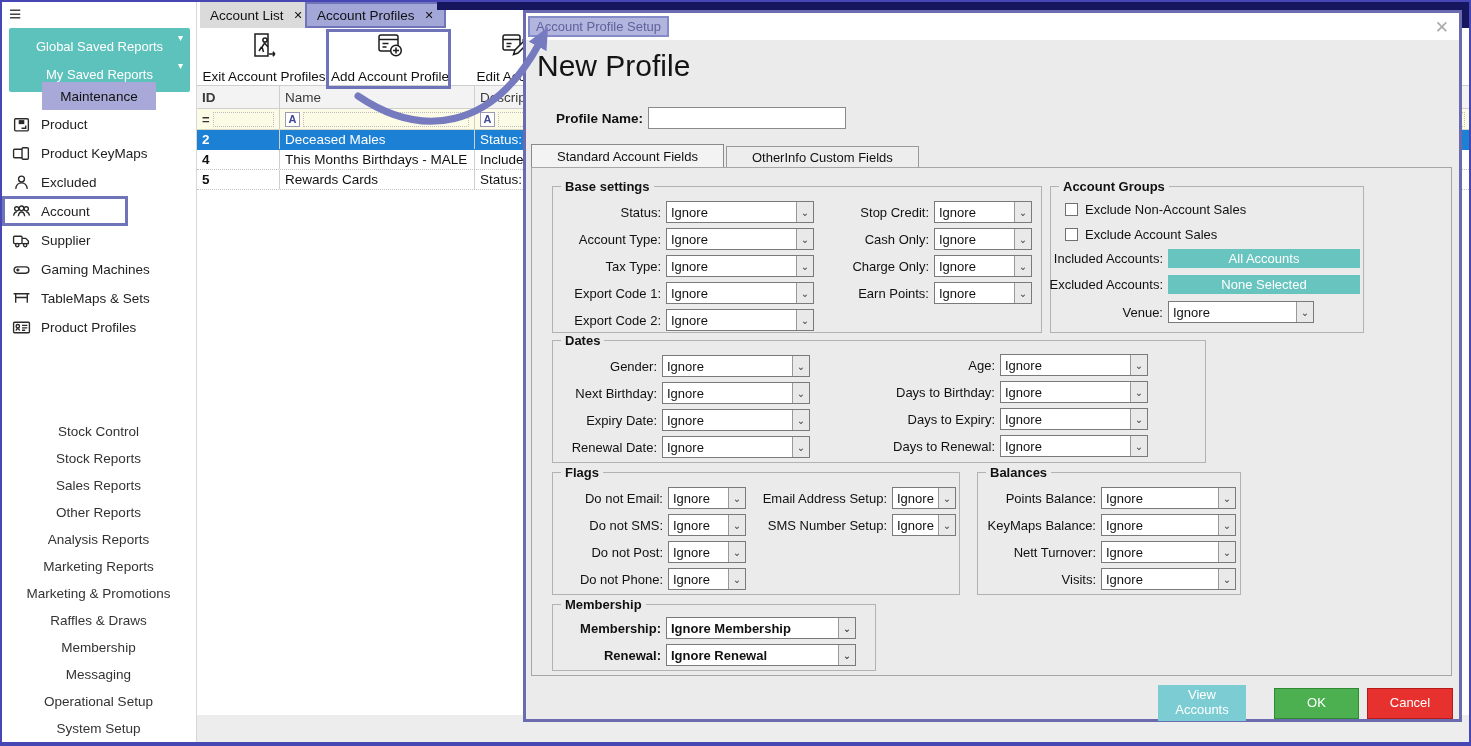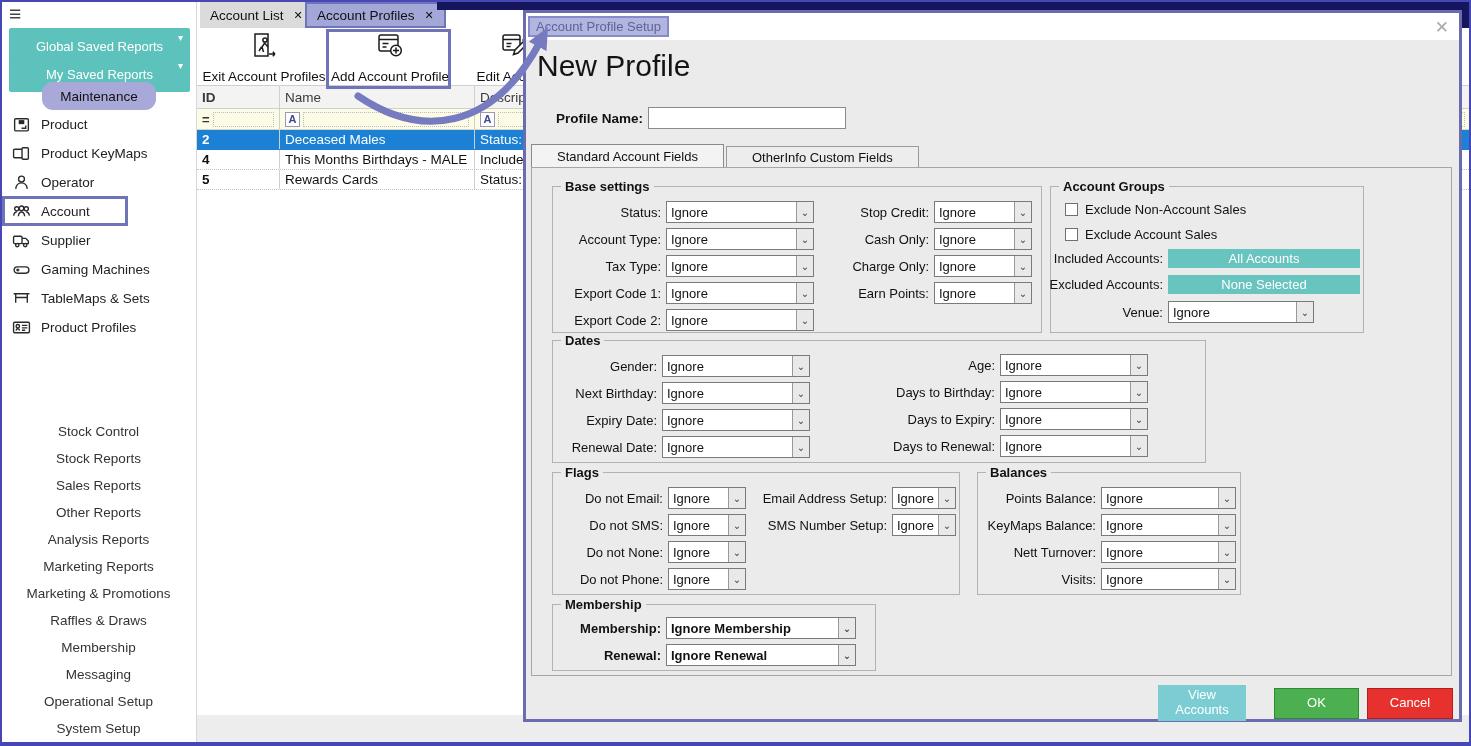--- a/index.html
+++ b/index.html
@@ -9,21 +9,21 @@
   .app-border { position:absolute; inset:0; border:2px solid #4646b4; border-bottom-width:4px; z-index:40; pointer-events:none; }
 
   
   .sidebar { position:absolute; left:0; top:0; width:197px; height:746px; background:#fff; border-right:1px solid #d8d8d8; z-index:1; }
   .hamburger { position:absolute; left:9px; top:2px; font-size:21px; color:#454545; cursor:pointer; }
   .side-btn { position:absolute; left:9px; width:181px; height:36px; background:#5ec2bc; color:#fff;
               font-size:13px; display:flex; align-items:center; justify-content:center; border-radius:2px; cursor:pointer; }
   .side-btn .caret { position:absolute; right:7px; font-size:10px; top:4px; }
   .btn-global { top:28px; } .btn-my { top:56px; }
   .maintenance { position:absolute; left:42px; top:82px; width:114px; height:28px; background:#a9a9d9; color:#111;
-                 font-size:13.5px; display:flex; align-items:center; justify-content:center; cursor:pointer;border-radius:11px; }
+                 font-size:13.5px; display:flex; align-items:center; justify-content:center; cursor:pointer; }
   .menu { position:absolute; left:0; top:110px; width:197px; }
   .menu-item { height:29px; display:flex; align-items:center; padding-left:12px; font-size:13.5px; color:#222; cursor:pointer; }
   .menu-item svg { width:19px; height:19px; margin-right:10px; stroke:#2a2a2a; fill:none; stroke-width:1.3; flex:none; }
   .nav { position:absolute; left:0; top:418px; width:197px; }
   .nav-item { height:27px; display:flex; align-items:center; justify-content:center; font-size:13.5px; color:#333; cursor:pointer; }
 
   
   .main { position:absolute; left:197px; top:0; right:0; height:746px; background:#fff; z-index:1; }
   .navy-strip { position:absolute; left:240px; top:0; right:0; height:10px; background:#16165e; }
   .navy-corner { position:absolute; right:0; top:0; width:16px; height:46px; background:#16165e; }
@@ -137,21 +137,21 @@
             <rect x="1.5" y="5" width="9.5" height="8" rx="1"></rect>
             <rect x="9.5" y="3.5" width="6" height="11" rx="1" fill="#fff"></rect>
           </svg>
         <span>Product KeyMaps</span>
       </div>
       <div class="menu-item">
         <svg viewBox="0 0 18 18">
             <circle cx="9" cy="5.7" r="2.8"></circle>
             <path d="M3.5 15c.5-3.6 3-5.6 5.5-5.6s5 2 5.5 5.6"></path>
           </svg>
-        <span>Operator</span>
+        <span>Excluded</span>
       </div>
       <div class="menu-item">
         <svg viewBox="0 0 18 18">
             <circle cx="4.5" cy="6.5" r="2"></circle>
             <circle cx="9" cy="6" r="2.2"></circle>
             <circle cx="13.5" cy="6.5" r="2"></circle>
             <path d="M1.5 13c.4-2.3 1.6-3.5 3-3.5M16.5 13c-.4-2.3-1.6-3.5-3-3.5M6 13.5c.3-2.6 1.5-4 3-4s2.7 1.4 3 4"></path>
           </svg>
         <span>Account</span>
       </div>
@@ -545,21 +545,21 @@
 
             <div class="frow">
               <span class="flabel">Do not SMS:</span>
               <span class="combo">
                 <span class="combo-text">Ignore</span>
                 <span class="combo-btn">⌄</span>
               </span>
             </div>
 
             <div class="frow">
-              <span class="flabel">Do not None:</span>
+              <span class="flabel">Do not Post:</span>
               <span class="combo">
                 <span class="combo-text">Ignore</span>
                 <span class="combo-btn">⌄</span>
               </span>
             </div>
 
             <div class="frow">
               <span class="flabel">Do not Phone:</span>
               <span class="combo">
                 <span class="combo-text">Ignore</span>

